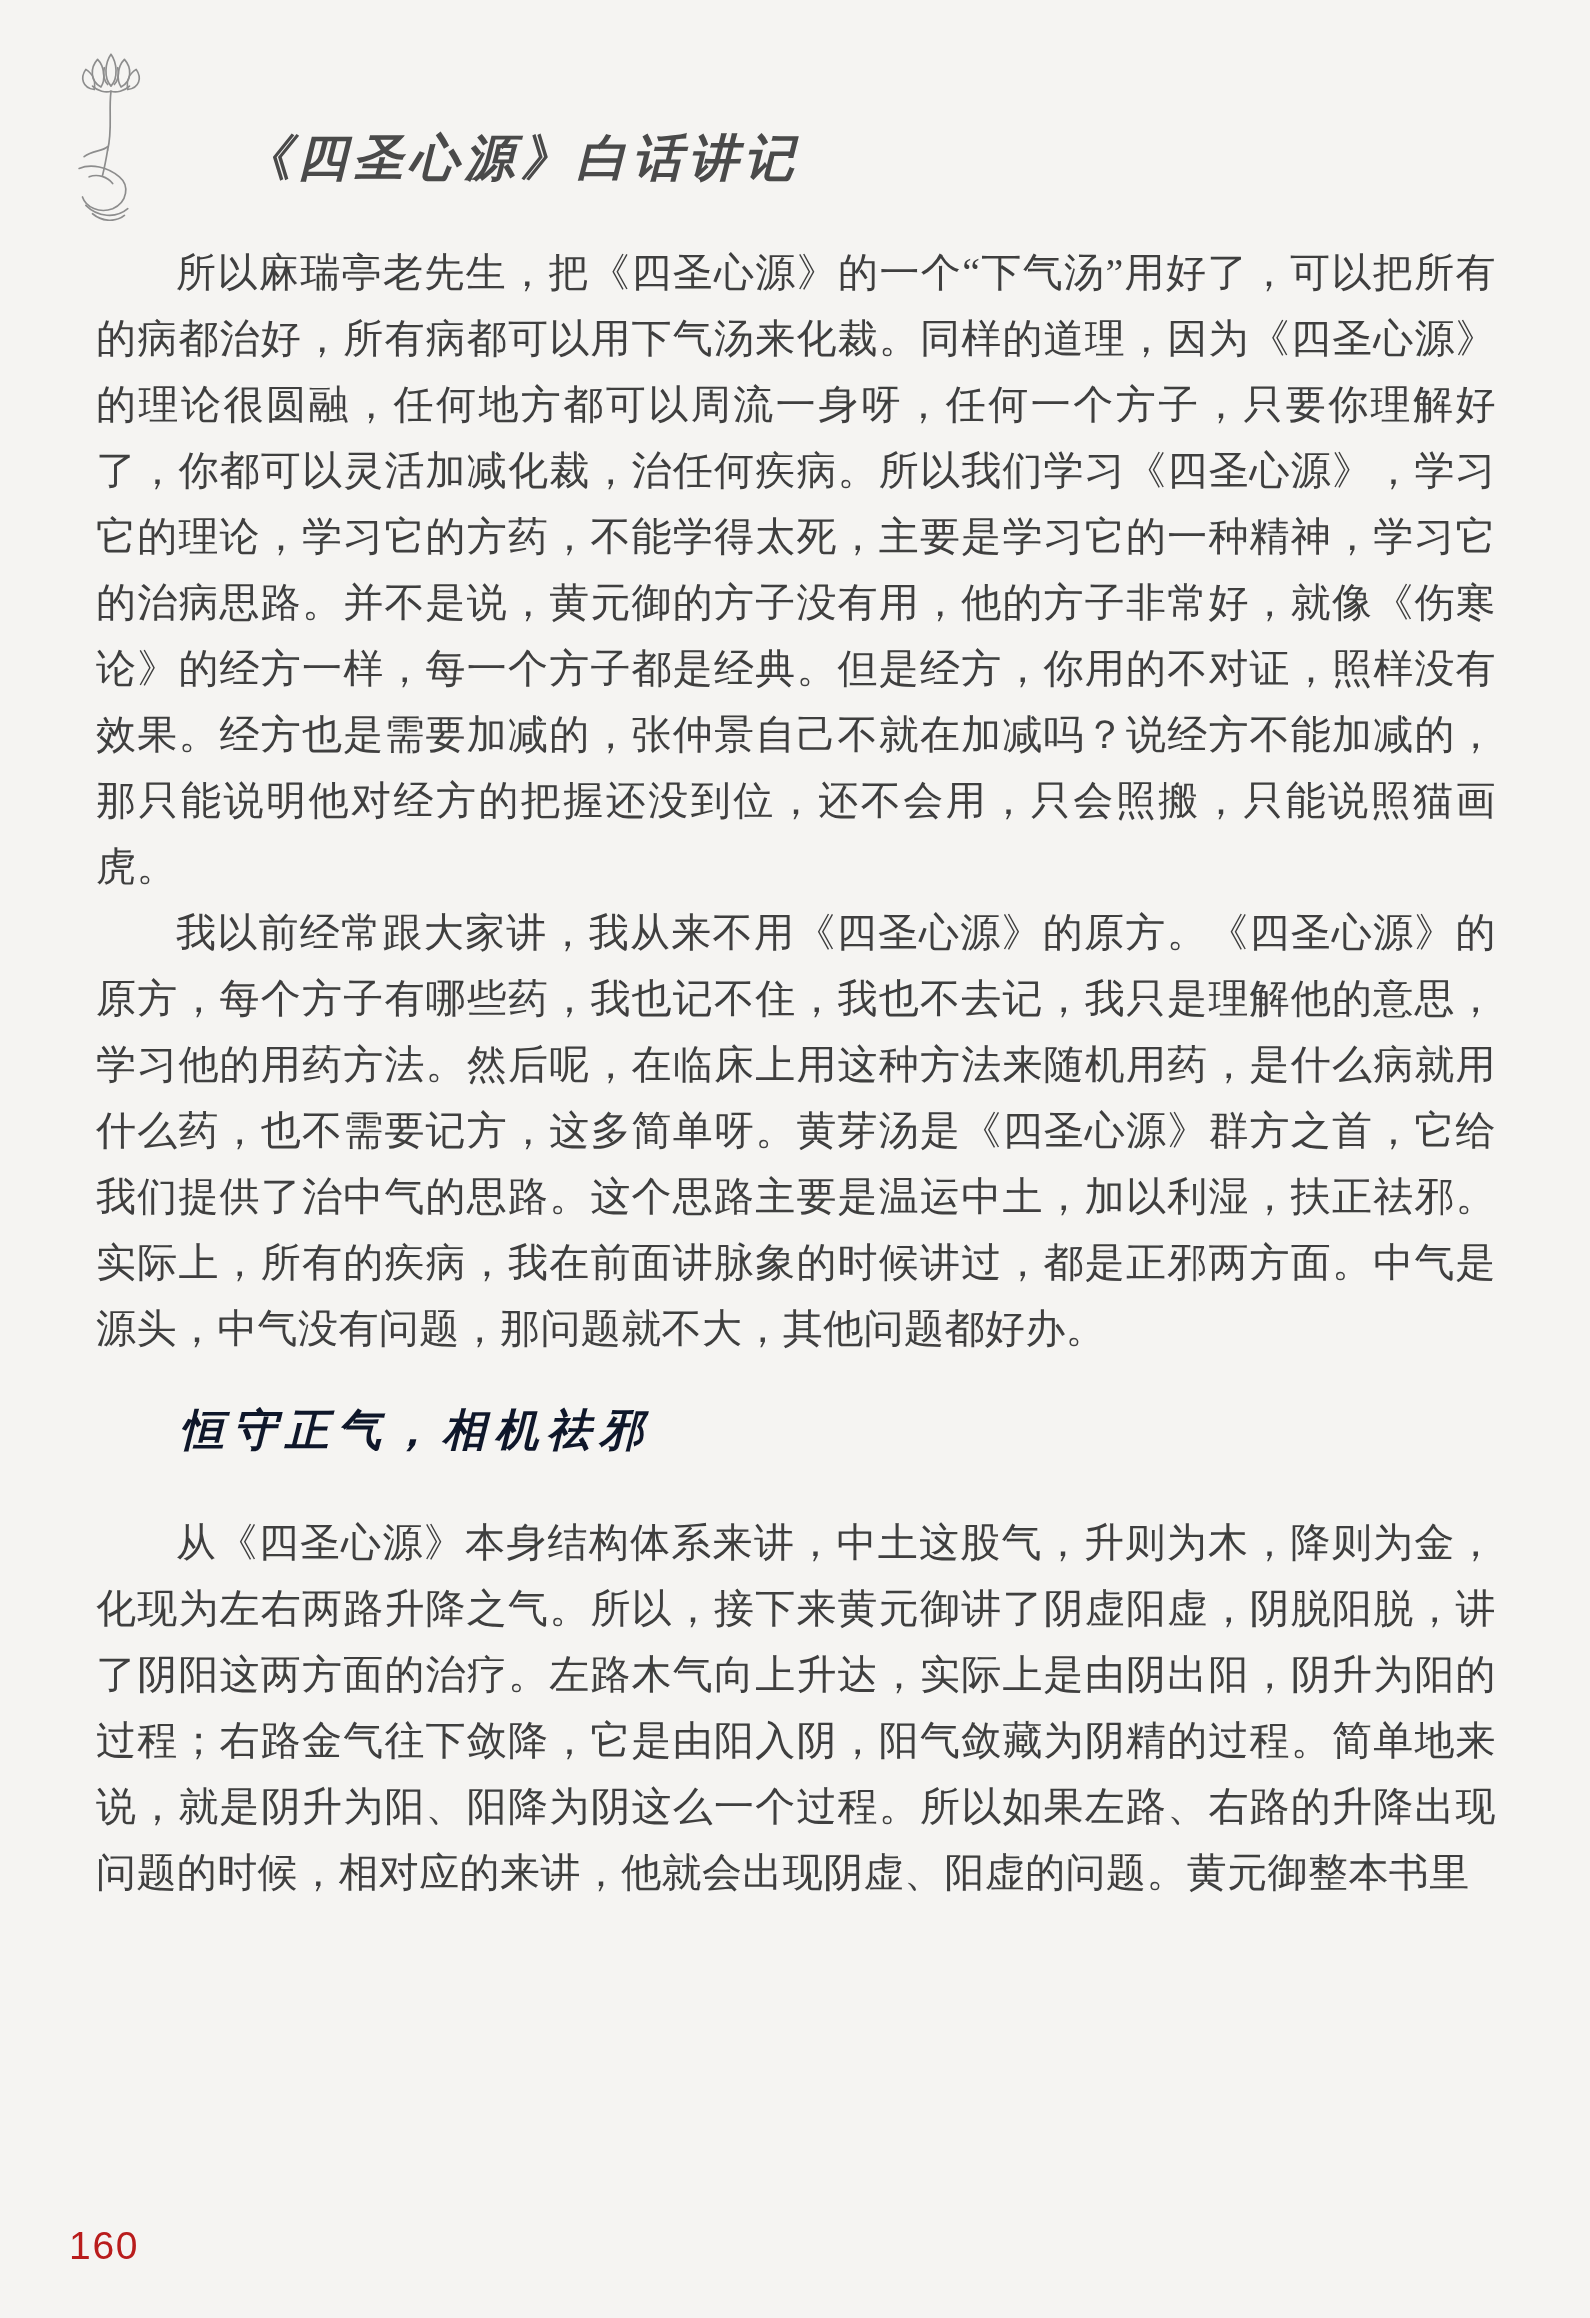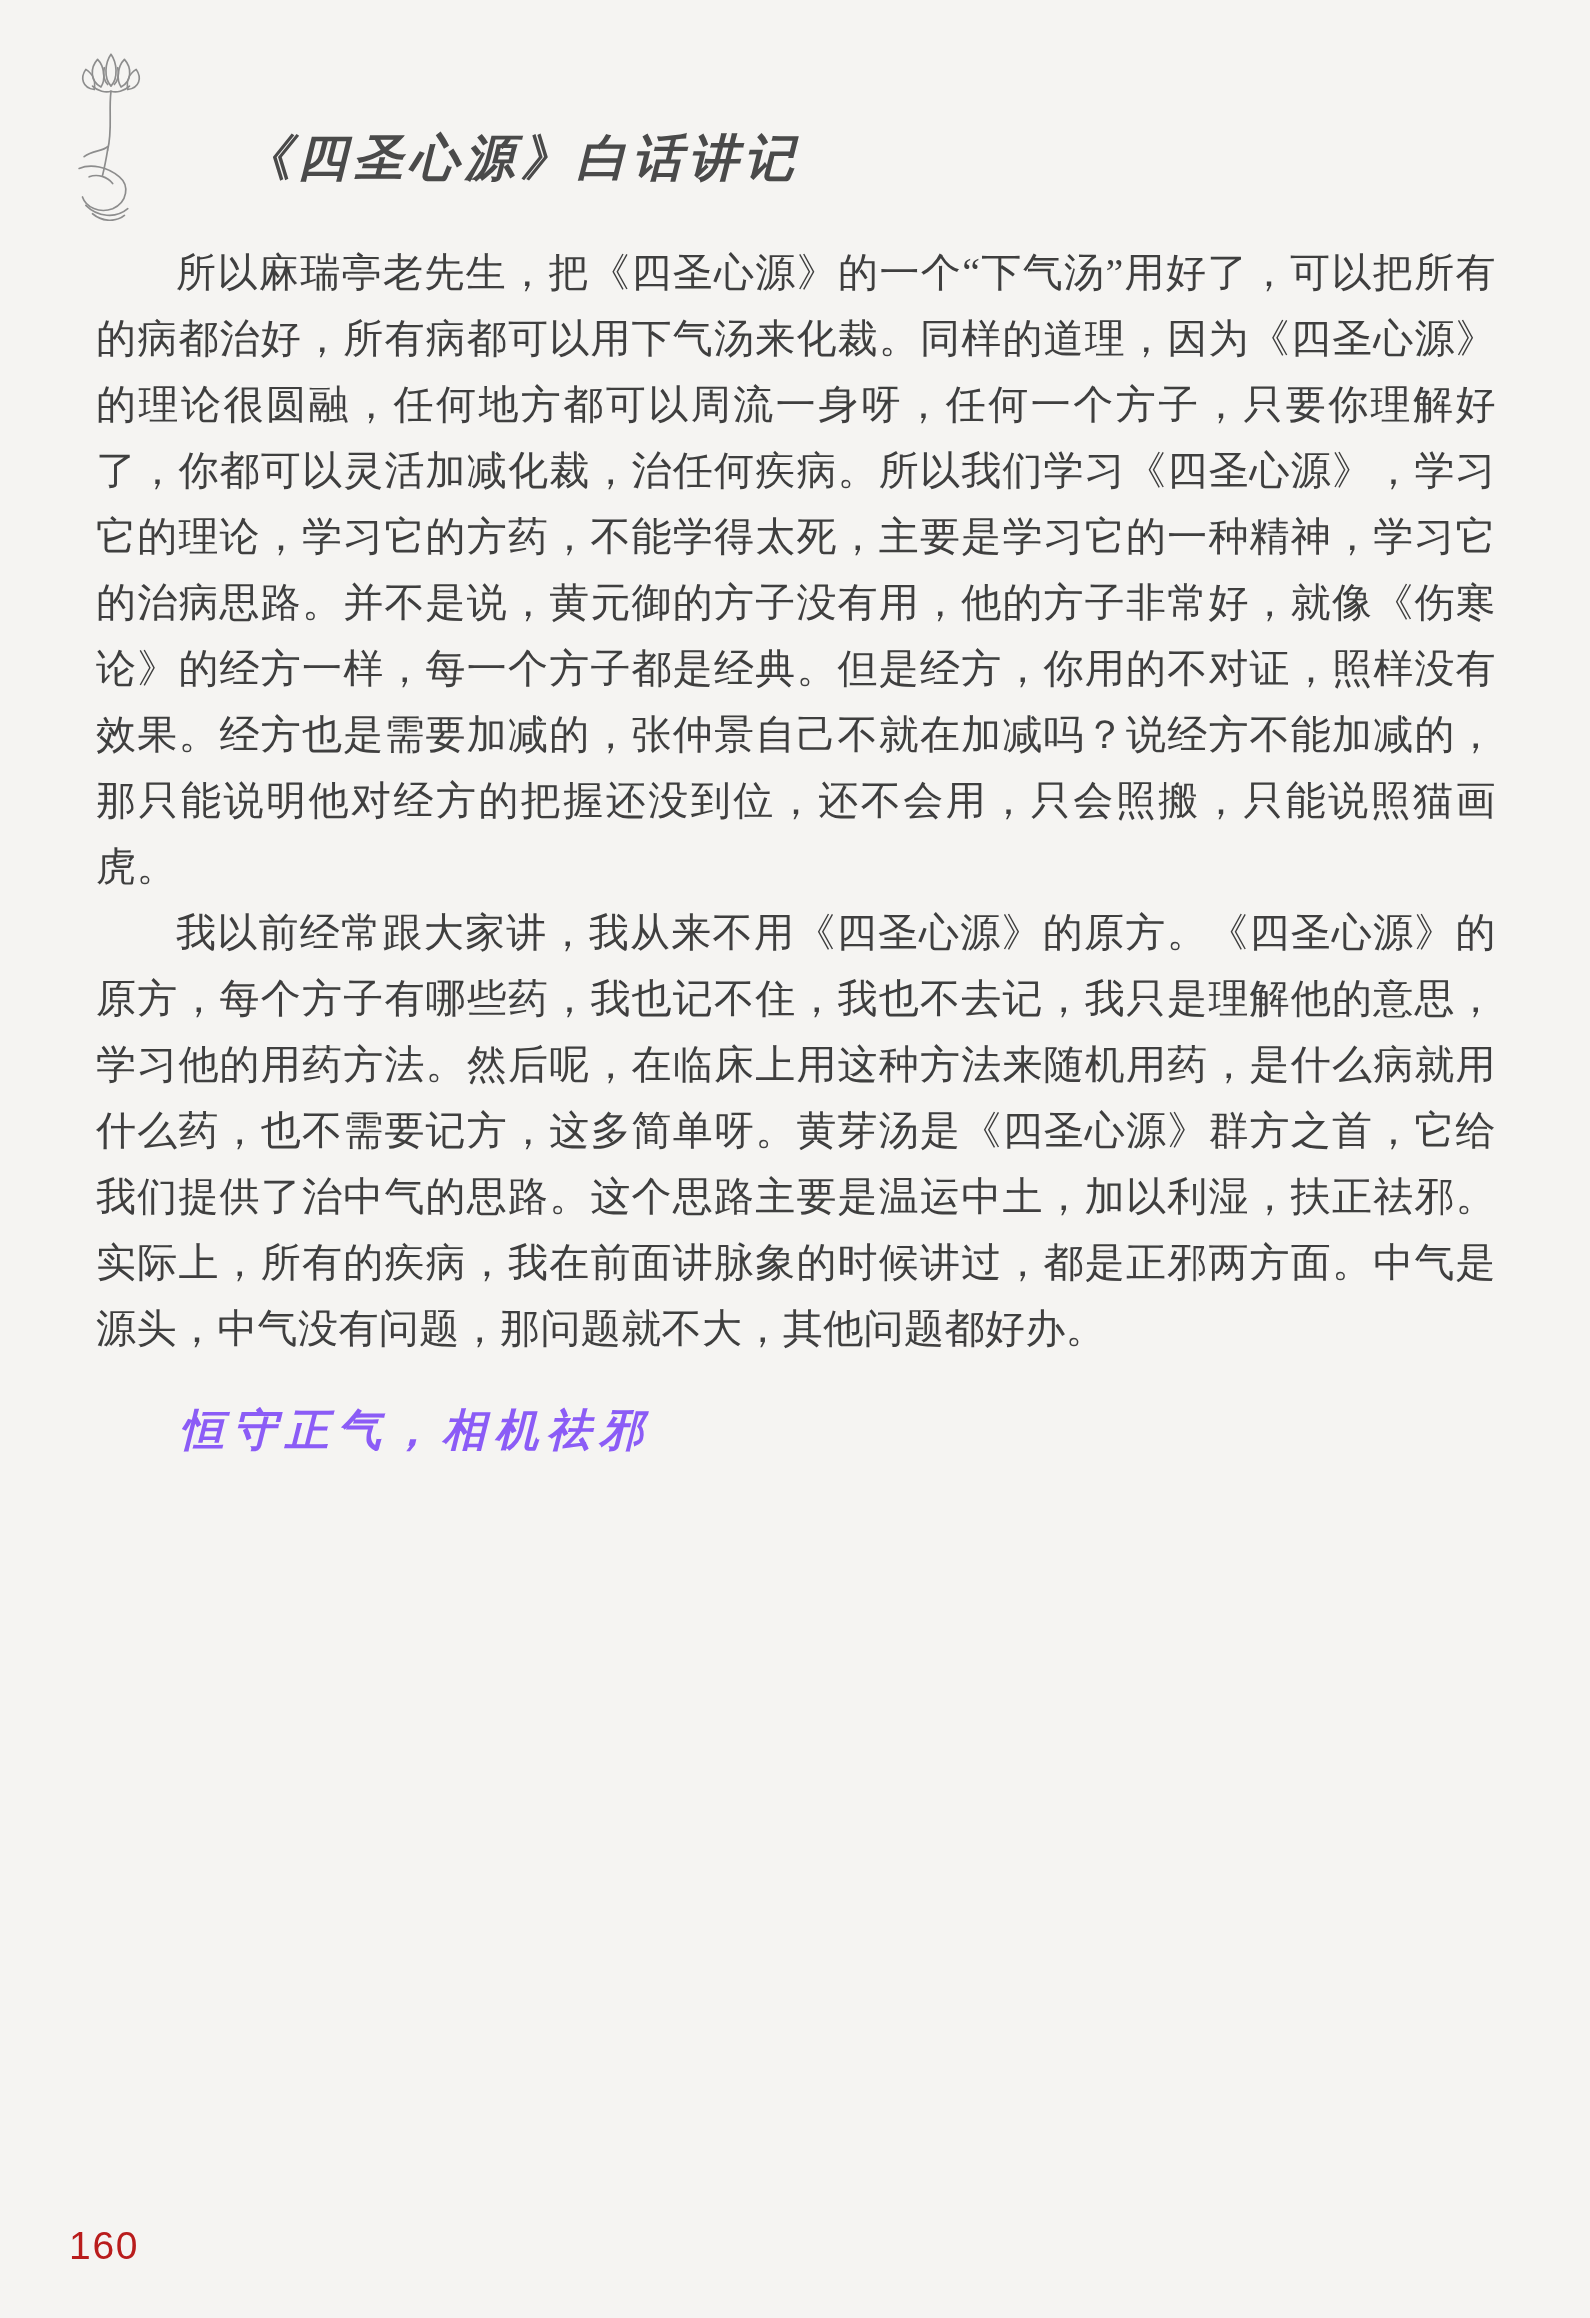--- a/index.html
+++ b/index.html
@@ -54,21 +54,21 @@
 
   .section-heading {
     margin-top: 27px;
     margin-bottom: 37px;
     padding-left: 84px;
     font-size: 44px;
     line-height: 84px;
     font-style: italic;
     font-weight: 600;
     letter-spacing: 8.4px;
-    color: #8b5cf6;
+    color: #0f172a;
     text-align: left;
     text-indent: 0;
   }
 
   .page-number {
     position: absolute;
     left: 69px;
     top: 2224px;
     font-size: 39px;
     color: #b91c1c;
@@ -109,16 +109,17 @@
     <path class="ink" d="M34 204 C46 214 62 214 72 206"></path>
   </svg>
 </div>
 
 <div class="page-title">《四圣心源》白话讲记</div>
 
 <div class="body-text">
   <p class="para indent">所以麻瑞亭老先生，把《四圣心源》的一个“下气汤”用好了，可以把所有的病都治好，所有病都可以用下气汤来化裁。同样的道理，因为《四圣心源》的理论很圆融，任何地方都可以周流一身呀，任何一个方子，只要你理解好了，你都可以灵活加减化裁，治任何疾病。所以我们学习《四圣心源》，学习它的理论，学习它的方药，不能学得太死，主要是学习它的一种精神，学习它的治病思路。并不是说，黄元御的方子没有用，他的方子非常好，就像《伤寒论》的经方一样，每一个方子都是经典。但是经方，你用的不对证，照样没有效果。经方也是需要加减的，张仲景自己不就在加减吗？说经方不能加减的，那只能说明他对经方的把握还没到位，还不会用，只会照搬，只能说照猫画虎。</p>
   <p class="para indent">我以前经常跟大家讲，我从来不用《四圣心源》的原方。《四圣心源》的原方，每个方子有哪些药，我也记不住，我也不去记，我只是理解他的意思，学习他的用药方法。然后呢，在临床上用这种方法来随机用药，是什么病就用什么药，也不需要记方，这多简单呀。黄芽汤是《四圣心源》群方之首，它给我们提供了治中气的思路。这个思路主要是温运中土，加以利湿，扶正祛邪。实际上，所有的疾病，我在前面讲脉象的时候讲过，都是正邪两方面。中气是源头，中气没有问题，那问题就不大，其他问题都好办。</p>
   <div class="section-heading">恒守正气，相机祛邪</div>
+  <p class="para indent">从《四圣心源》本身结构体系来讲，中土这股气，升则为木，降则为金，化现为左右两路升降之气。所以，接下来黄元御讲了阴虚阳虚，阴脱阳脱，讲了阴阳这两方面的治疗。左路木气向上升达，实际上是由阴出阳，阴升为阳的过程；右路金气往下敛降，它是由阳入阴，阳气敛藏为阴精的过程。简单地来说，就是阴升为阳、阳降为阴这么一个过程。所以如果左路、右路的升降出现问题的时候，相对应的来讲，他就会出现阴虚、阳虚的问题。黄元御整本书里</p>
 </div>
 
 <div class="page-number">160</div>
 
 
 </body></html>

